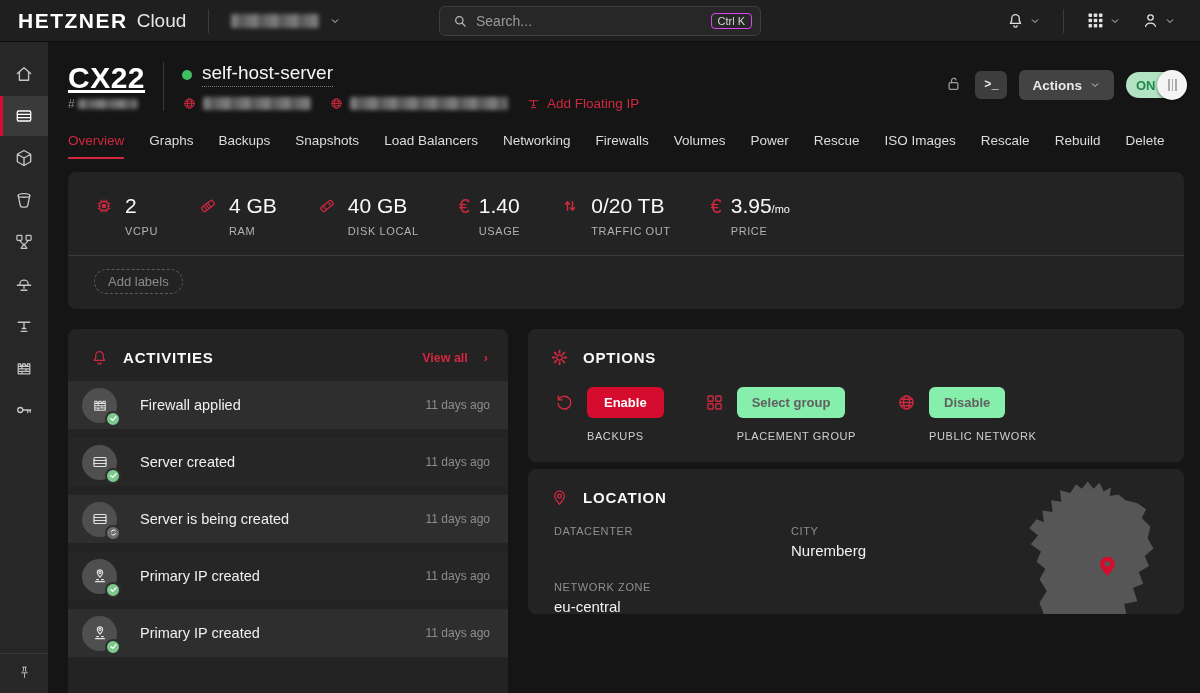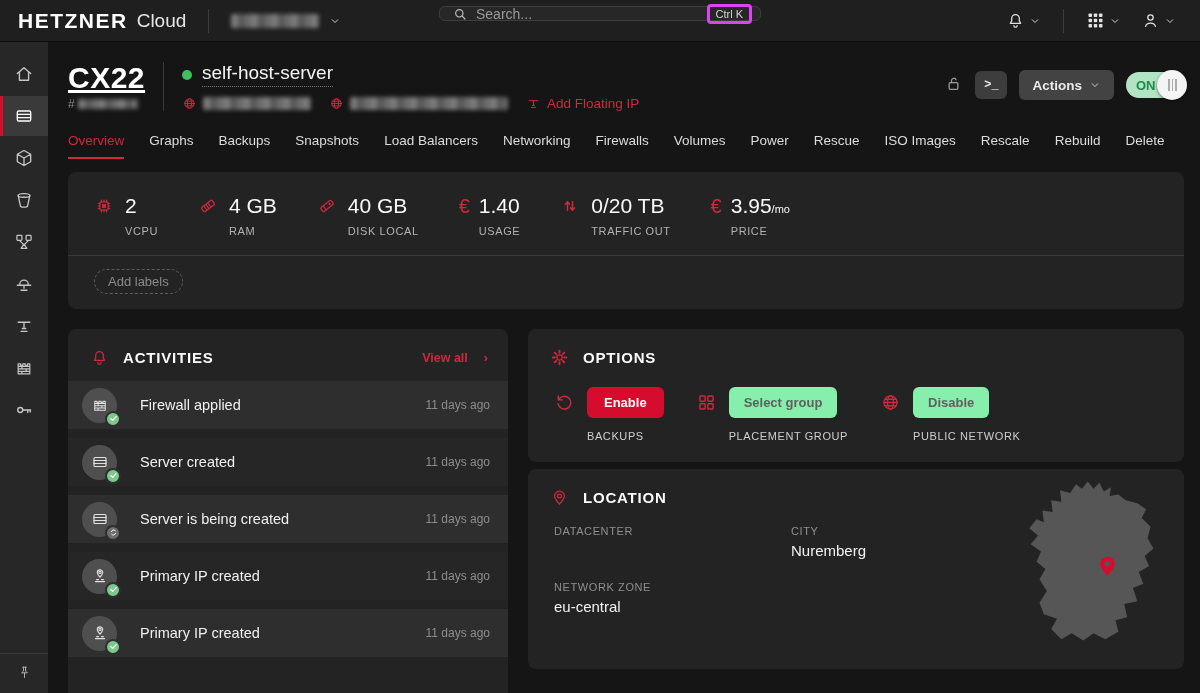--- a/index.html
+++ b/index.html
@@ -9,25 +9,25 @@
   
   .topbar { position:absolute; top:0; left:0; right:0; height:42px; background:#1f1f1f;
     display:flex; align-items:center; padding:0 18px; z-index:30; border-bottom:1px solid #0c0c0c; }
   .logo { font-size:21px; font-weight:800; letter-spacing:1.5px; color:#fff; }
   .logo-suffix { font-size:19px; color:#e6e6e6; margin-left:9px; font-weight:400; }
   .tb-divider { width:1px; height:24px; background:#3c3c3c; margin:0 22px; }
   .redacted { display:inline-block; border-radius:2px; filter:blur(2px);
     background:repeating-linear-gradient(90deg,#7a7a7a 0 7px,#595959 7px 14px,#6b6b6b 14px 20px); }
   .proj-sel { display:flex; align-items:center; gap:10px; cursor:pointer; }
   .chev { width:12px; height:12px; stroke:#cfcfcf; }
-  .search { position:absolute; left:50%; transform:translateX(-50%); top:6px; width:322px; height:15px;
+  .search { position:absolute; left:50%; transform:translateX(-50%); top:6px; width:322px; height:30px;
     background:#272727; border:1px solid #3d3d3d; border-radius:6px; display:flex; align-items:center; padding:0 8px; }
   .search svg { width:16px; height:16px; stroke:#bdbdbd; margin:0 8px 0 4px; flex:none; }
   .search-ph { color:#9a9a9a; font-size:14px; flex:1; }
-  .kbd { border:3px solid #d946ef; border-radius:4px; color:#d4d4d4; font-size:11px; padding:1px 6px; }
+  .kbd { border:1px solid #d946ef; border-radius:4px; color:#d4d4d4; font-size:11px; padding:1px 6px; }
   .tb-right { margin-left:auto; display:flex; align-items:center; gap:8px; }
   .tb-ic { display:flex; align-items:center; gap:4px; padding:4px 6px; cursor:pointer; }
   .tb-ic svg.main { width:19px; height:19px; stroke:#e2e2e2; fill:none; }
   .tb-ic svg.filled { fill:#e2e2e2; stroke:none; }
 
   
   .sidebar { position:absolute; top:42px; left:0; bottom:0; width:48px; background:#272727;
     display:flex; flex-direction:column; align-items:stretch; padding-top:12px; z-index:20; }
   .sb-item { height:40px; margin-bottom:2px; display:flex; align-items:center; justify-content:center;
     cursor:pointer; border-left:3px solid transparent; border-right:3px solid transparent; }
@@ -111,32 +111,32 @@
     background:#7cc98e; border:2px solid #2e2e2e; display:flex; align-items:center; justify-content:center; }
   .badge svg { width:9px; height:9px; stroke:#fff; fill:none; }
   .badge .sync { display:none; }
   .badge[data-status="pending"] { background:#6e6e6e; }
   .badge[data-status="pending"] .sync { display:block; }
   .act-text { margin-left:15px; font-size:14.5px; color:#f0f0f0; }
   .act-time { margin-left:auto; font-size:12px; color:#8d8d8d; }
 
   
   .opts-panel { margin-bottom:7px; padding-bottom:20px; }
-  .opt-groups { display:flex; gap:32px; padding:6px 24px 0 26px; }
+  .opt-groups { display:flex; gap:40px; padding:6px 24px 0 26px; }
   .opt-group { }
   .opt-top { display:flex; align-items:center; gap:12px; }
   .opt-top > svg { width:21px; height:21px; stroke:#d0283f; flex:none; }
   .btn-red { background:#d50c2d; color:#fff; font-size:13px; font-weight:700; border:none;
     border-radius:6px; padding:8px 17px; cursor:pointer; }
   .btn-disabled { background:#86efac; color:#606060; font-size:13px; font-weight:700; border:none;
     border-radius:6px; padding:8px 15px; cursor:default; }
   .opt-lbl { font-size:11px; letter-spacing:.6px; color:#cfcfcf; margin-top:12px; padding-left:33px; }
 
   
-  .loc-panel { position:relative; height:200px; overflow:hidden; }
+  .loc-panel { position:relative; height:145px; overflow:hidden; }
   .loc-grid { display:grid; grid-template-columns:237px 240px; row-gap:22px; padding:4px 0 0 26px; }
   .loc-lbl { font-size:11px; letter-spacing:.6px; color:#8f8f8f; }
   .loc-val { font-size:15px; color:#f2f2f2; margin-top:5px; display:flex; align-items:center; gap:8px; }
   .flag-de { width:22px; height:13px; border-radius:1.5px; flex:none;
     background:linear-gradient(180deg,#1a1a1a 0 33.3%,#d00000 33.3% 66.6%,#e8c13a 66.6% 100%); }
   .map-wrap { position:absolute; right:10px; top:8px; width:158px; height:168px; }
 
   svg .th { stroke-linecap:round; stroke-linejoin:round; fill:none; }
 </style>
 </head>

